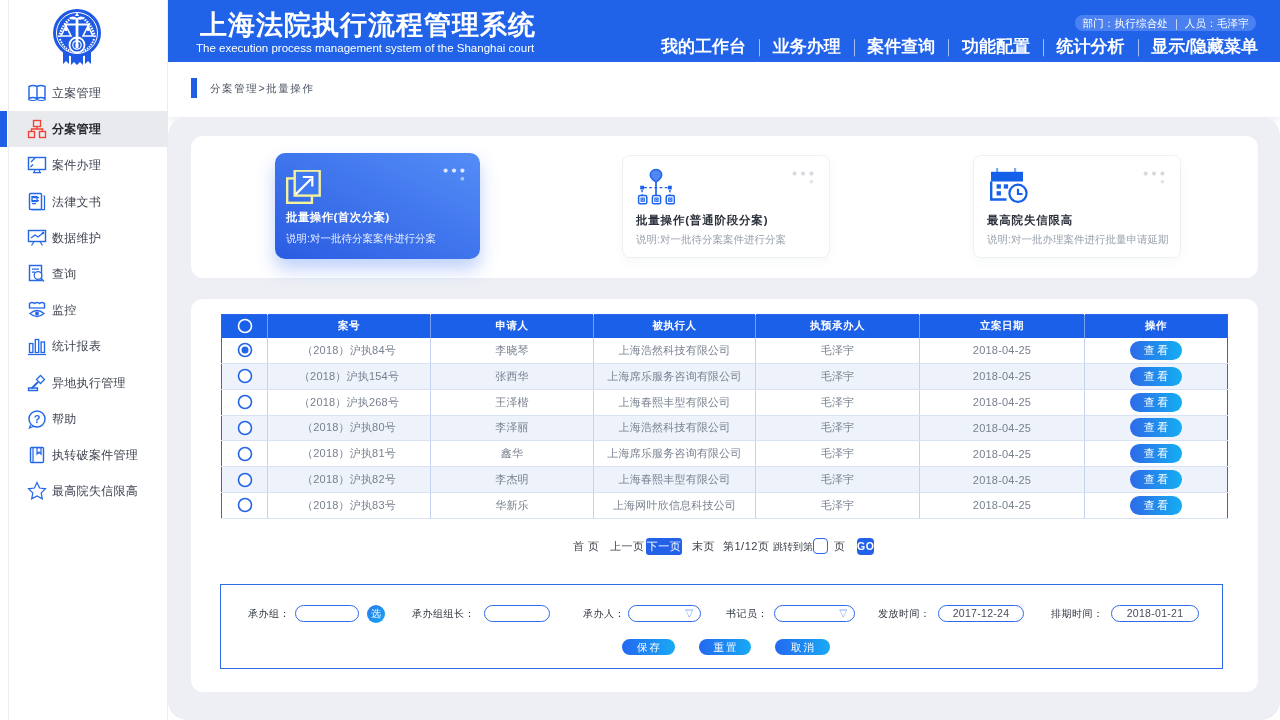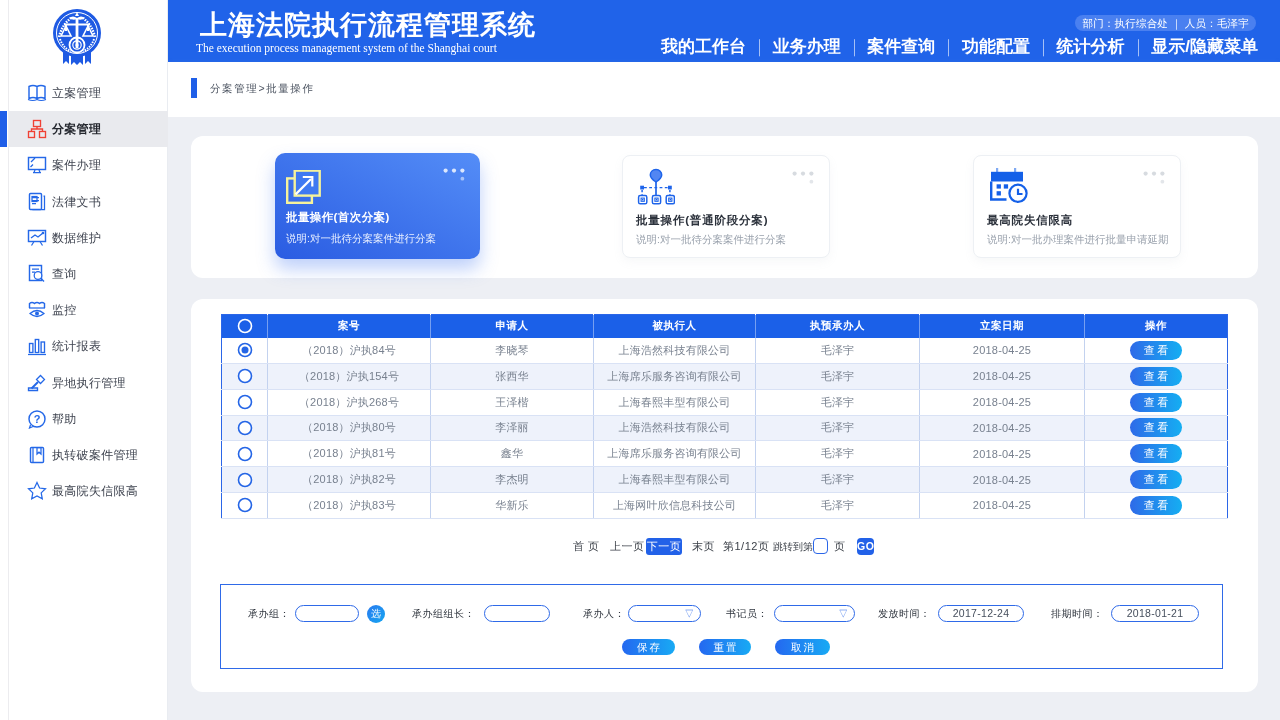--- a/index.html
+++ b/index.html
@@ -11,30 +11,30 @@
 #sideline{left:8px;top:0;width:1px;height:720px;background:#ececef;}
 .mitem{position:absolute;left:8px;width:160px;height:36px;}
 .mitem .ic{position:absolute;left:19px;top:8px;width:20px;height:20px;}
 .mitem .tx{position:absolute;left:44px;top:0;line-height:36px;font-size:12px;color:#3f4450;letter-spacing:.3px;white-space:nowrap;}
 .mitem.sel{background:#e9eaee;}
 .mitem.sel .tx{color:#24272e;font-weight:bold;}
 #selbar{left:0;top:111px;width:7px;height:36px;background:#1f5fe8;}
 
 #header{left:168px;top:0;width:1112px;height:62px;background:#2063e9;}
 #htitle{left:32px;top:12px;font-size:27px;line-height:27px;font-weight:bold;color:#fff;letter-spacing:1px;white-space:nowrap;}
-#hsub{left:28px;top:42px;font-size:11.5px;color:#fff;white-space:nowrap;font-family:Liberation Serif, serif;}
+#hsub{left:28px;top:42px;font-size:11.5px;color:#fff;white-space:nowrap;}
 #hpill{right:24px;top:15px;height:16px;line-height:16px;border-radius:8px;background:#4a80f0;color:#fff;font-size:10.5px;padding:0 7px;white-space:nowrap;letter-spacing:.2px;}
 #hnav{right:22px;top:40px;font-size:17px;line-height:14px;font-weight:bold;color:#fff;white-space:nowrap;letter-spacing:0;}
 #hnav .sep{display:inline-block;margin:0 5px;font-weight:normal;opacity:.9;transform:scaleX(.6);}
 
 #crumb{left:168px;top:62px;width:1112px;height:55px;background:#fff;box-shadow:0 3px 6px rgba(185,195,210,.28);}
 #cmark{left:23px;top:16px;width:6px;height:20px;background:#1f5fe8;}
 #ctext{left:42px;top:0;line-height:53px;font-size:10.5px;color:#4c5461;letter-spacing:1.6px;}
 
-#content{left:168px;top:117px;width:1112px;height:603px;background:#edeff4;}
+#content{left:168px;top:117px;width:1112px;height:603px;background:#edeff4;border-radius:19px;}
 .panel{position:absolute;background:#fff;border-radius:12px;}
 #panel1{left:23px;top:19px;width:1067px;height:142px;}
 #panel2{left:23px;top:182px;width:1067px;height:393px;}
 
 #bluecard{position:absolute;left:84px;top:17px;width:205px;height:106px;border-radius:10px;
  background:linear-gradient(to bottom left,#548df7,#2a5ce2);box-shadow:0 10px 18px rgba(70,120,240,.35);}
 #bluecard .t1{position:absolute;left:11px;top:57px;white-space:nowrap;font-size:11.5px;font-weight:bold;color:#fff;letter-spacing:.4px;}
 #bluecard .t2{position:absolute;left:11px;top:79px;font-size:10.5px;color:#e8efff;white-space:nowrap;}
 .wcard{position:absolute;top:19px;width:208px;height:103px;border-radius:8px;background:#fff;border:1px solid #edf0f4;box-shadow:0 4px 10px rgba(150,160,180,.08);}
 .wcard .t1{position:absolute;left:13px;top:57px;font-size:11.5px;font-weight:bold;color:#2b313b;letter-spacing:.8px;white-space:nowrap;}

